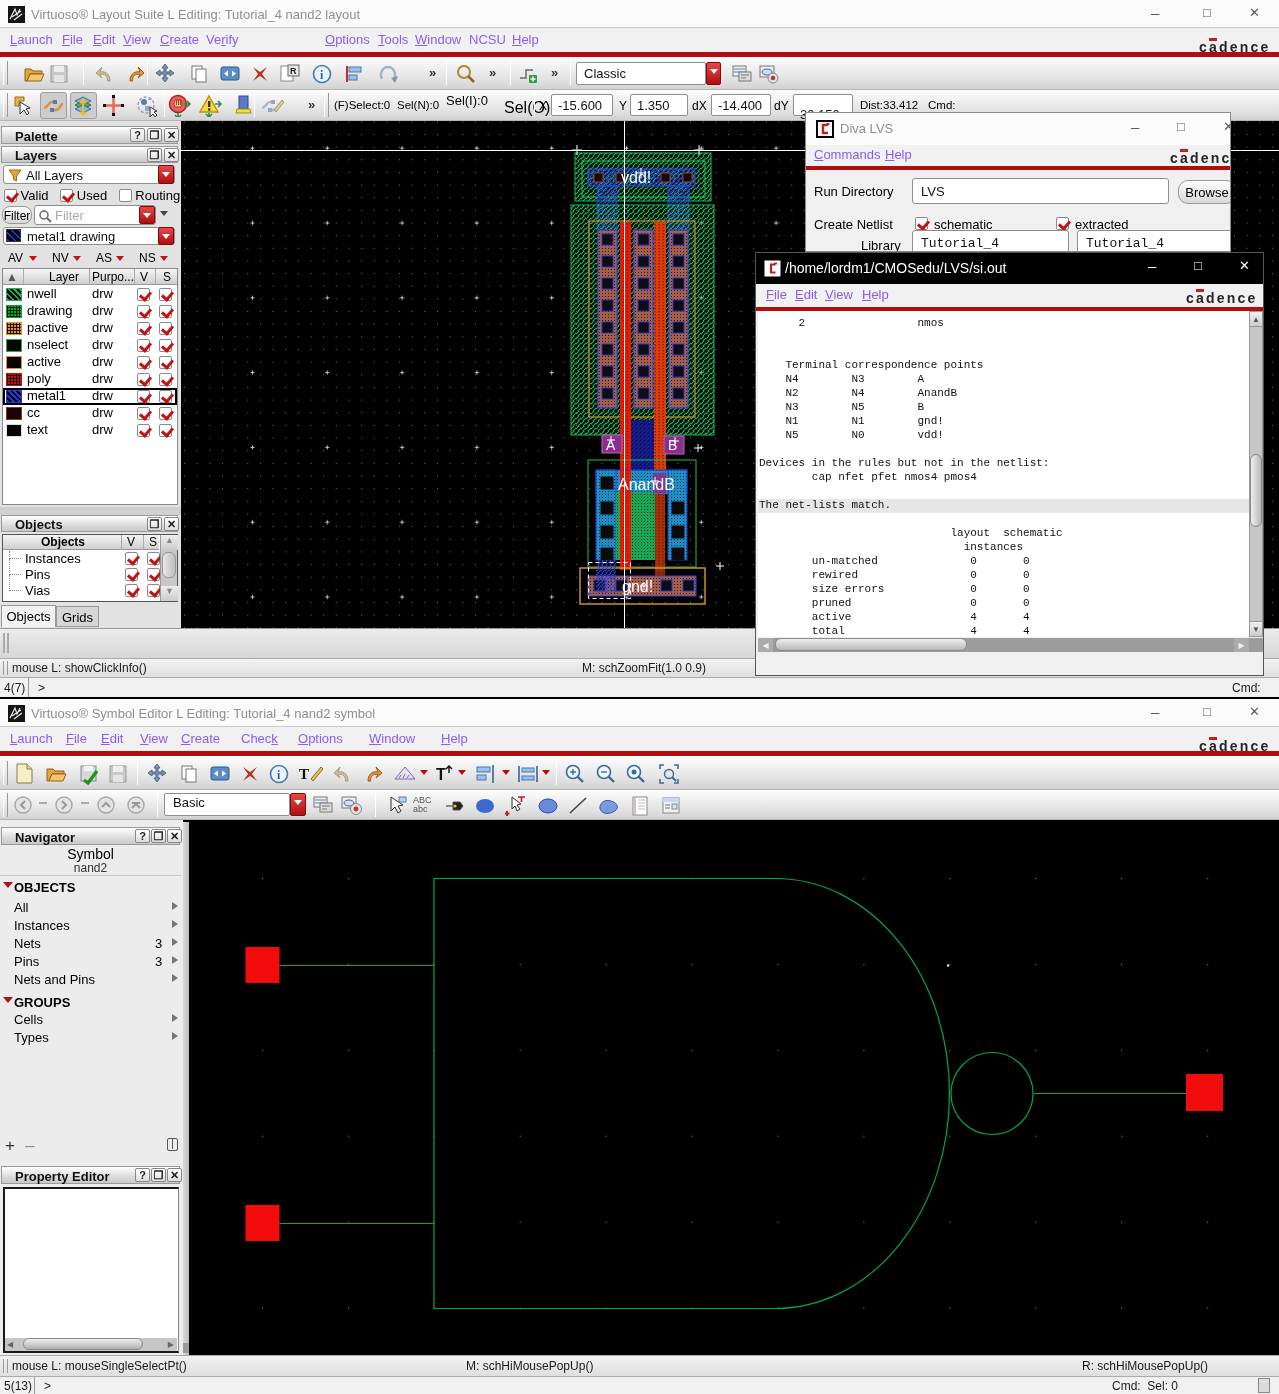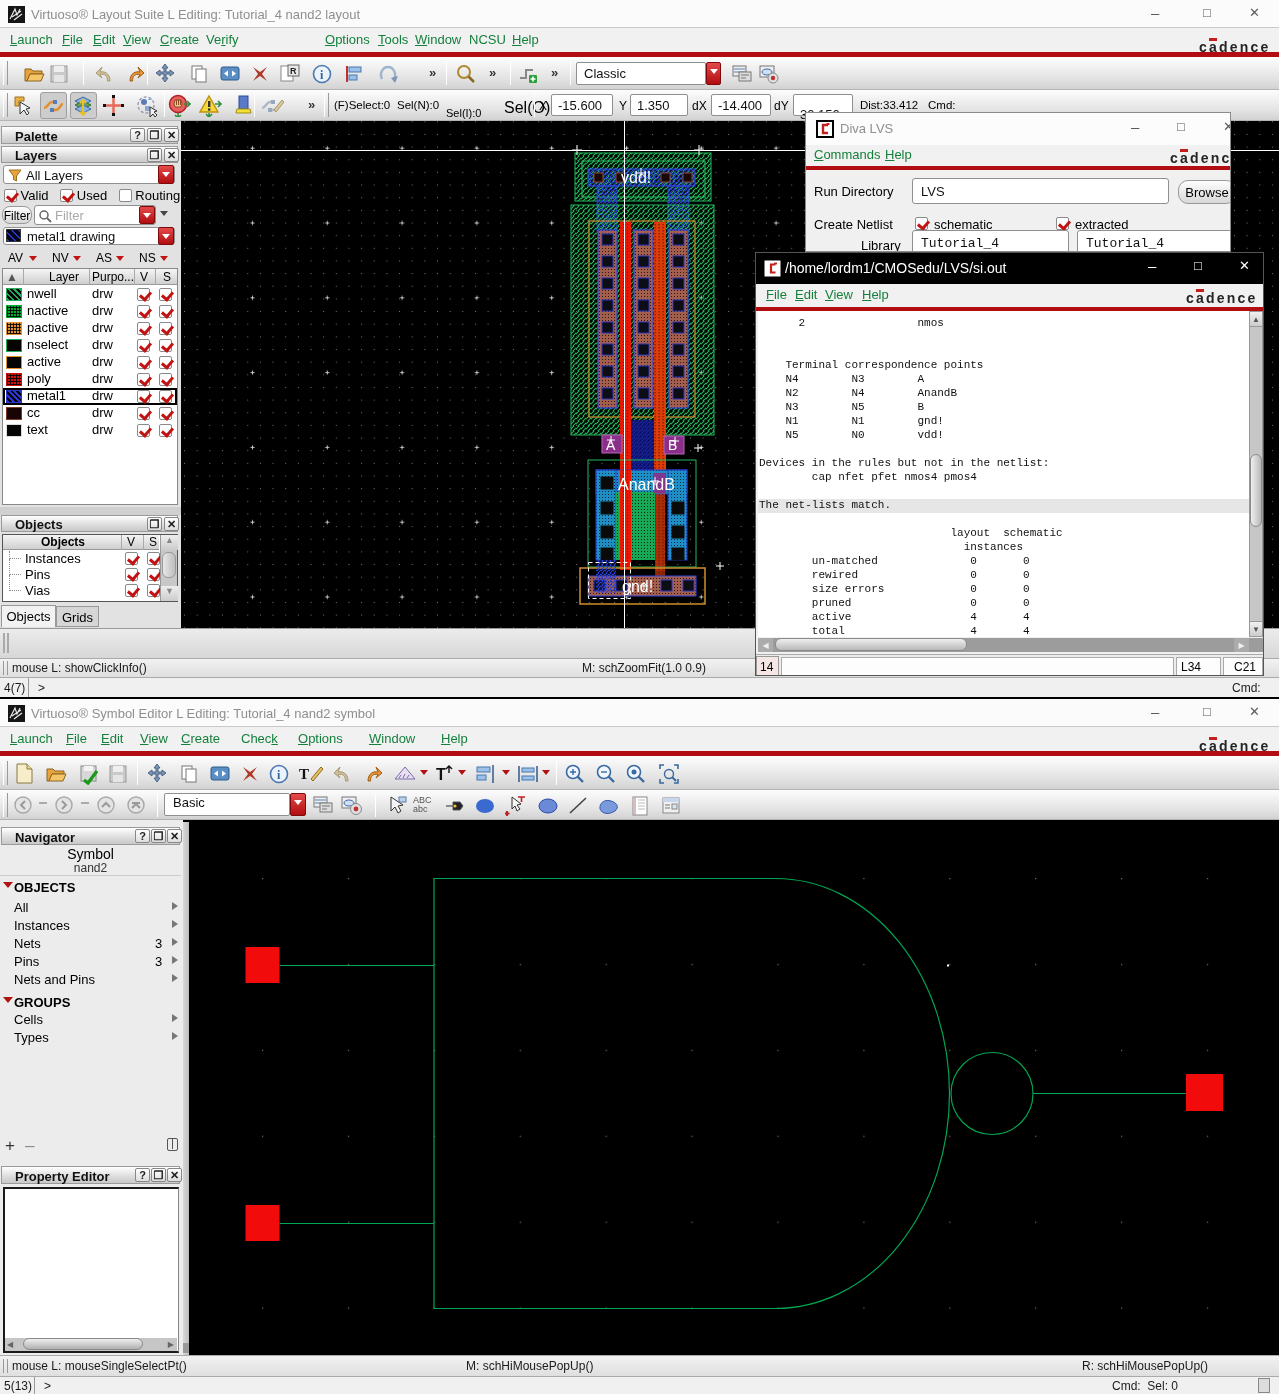--- a/index.html
+++ b/index.html
@@ -3,21 +3,21 @@
 <meta charset="utf-8">
 <style>
   * { margin:0; padding:0; box-sizing:border-box; }
   html,body { width:1279px; height:1394px; overflow:hidden; background:#000;
     font-family:"Liberation Sans", sans-serif; }
   .abs { position:absolute; }
   .titlebar { background:#fbfbfb; border-bottom:1px solid #c9c9c9; }
   .titletxt { color:#8f8f8f; font-size:13px; }
   .winbtns { color:#5a5a5a; font-size:15px; }
   .menubar { background:#f1f1f1; }
-  .mi { position:absolute; top:4px; font-size:13px; color:#15803d; }
+  .mi { position:absolute; top:4px; font-size:13px; color:#8b5cf6; }
   .mi u { text-decoration:underline; }
   .redline { background:#b20d11; }
   .toolbar { background:linear-gradient(#fdfdfd,#e2e2e2 70%,#d2d2d2); border-bottom:1px solid #b4b4b4; }
   .grip { width:5px; border-left:1px solid #fff; border-right:1px solid #9a9a9a; height:24px; }
   .tsep { width:1px; background:#a8a8a8; height:24px; border-right:1px solid #fff; }
   .cadence { font-weight:bold; font-size:14px; letter-spacing:2.2px; color:#252525; }
   .cadence .mac { position:absolute; left:9.5px; top:-1px; width:8px; height:3px; background:#c2201e; }
   .panelhead { background:linear-gradient(#ffffff,#dcdcdc 60%,#c9c9c9); border:1px solid #9a9a9a; }
   .panelhead b { font-size:13px; color:#111; }
   .phbtn { position:absolute; top:1px; width:15px; height:14px; background:linear-gradient(#fff,#ddd);
@@ -219,21 +219,21 @@
   <svg class="tbicon" style="left:260px;top:4px;" width="26" height="23">
       <path d="M2 14 C6 14 6 8 10 8 L13 8 M10 16 L14 16 C18 16 18 10 21 10" stroke="#b0b8c8" stroke-width="2.5" fill="none"></path>
       <rect x="11" y="6" width="4" height="4" fill="#98a8c0"></rect>
       <rect x="8" y="14" width="4" height="4" fill="#98a8c0"></rect>
       <path d="M14 16 L22 6 L24 8 L16 18 Z" fill="#d8c8a0" stroke="#a89868"></path>
     </svg>
   <div style="position:absolute;left:308px;top:7px;font-size:13px;font-weight:bold;color:#333;">»</div>
   <div class="grip" style="position:absolute;left:324px;top:3px;"></div>
   <div style="position:absolute;left:334px;top:9px;font-size:11.5px;">(F)Select:0</div>
   <div style="position:absolute;left:397px;top:9px;font-size:11.5px;">Sel(N):0</div>
-  <div style="position:absolute;left:446px;top:17px;font-size:11px;">Sel(I):0</div>
+  <div style="position:absolute;left:446px;top:3px;font-size:13px;">Sel(I):0</div>
   <div style="position:absolute;left:504px;top:9px;font-size:16px;">Sel(O):0</div>
   <div class="tsep" style="position:absolute;left:534px;top:3px;"></div>
   <div style="position:absolute;left:539px;top:9px;font-size:12px;">X</div>
   <div class="field" style="position:absolute;left:551px;top:4px;width:62px;height:22px;padding:3px 0 0 6px;">-15.600</div>
   <div style="position:absolute;left:619px;top:9px;font-size:12px;">Y</div>
   <div class="field" style="position:absolute;left:630px;top:4px;width:58px;height:22px;padding:3px 0 0 6px;">1.350</div>
   <div style="position:absolute;left:692px;top:9px;font-size:12px;">dX</div>
   <div class="field" style="position:absolute;left:711px;top:4px;width:60px;height:22px;padding:3px 0 0 6px;">-14.400</div>
   <div style="position:absolute;left:774px;top:9px;font-size:12px;">dY</div>
   <div class="field" style="position:absolute;left:793px;top:4px;width:60px;height:22px;padding:12px 0 0 6px;">30.150</div>
@@ -313,21 +313,21 @@
     <div id="layerrows" style="position:absolute;left:0;top:17px;width:174px;">
       <div class="lrow">
           <span class="sw sw-diag-g"></span>
           <span class="nm">nwell</span>
           <span class="pp">drw</span>
           <span class="chk on c1"></span>
           <span class="chk on c2"></span>
         </div>
       <div class="lrow">
           <span class="sw sw-dot-g"></span>
-          <span class="nm">nactive</span>
+          <span class="nm">drawing</span>
           <span class="pp">drw</span>
           <span class="chk on c1"></span>
           <span class="chk on c2"></span>
         </div>
       <div class="lrow">
           <span class="sw sw-dot-o"></span>
           <span class="nm">pactive</span>
           <span class="pp">drw</span>
           <span class="chk on c1"></span>
           <span class="chk on c2"></span>
@@ -682,26 +682,20 @@
   <div style="position:absolute;left:493px;top:58px;width:14px;height:326px;background:#c6c6c6;border:1px solid #999;">
     <div style="position:absolute;left:0;top:0;width:12px;height:15px;background:linear-gradient(#f0f0f0,#cdcdcd);border-bottom:1px solid #999;font-size:8px;color:#555;text-align:center;padding-top:3px;">▲</div>
     <div style="position:absolute;left:0px;top:142px;width:12px;height:73px;background:linear-gradient(90deg,#efefef,#b8b8b8);border:1px solid #8a8a8a;border-radius:6px;"></div>
     <div style="position:absolute;left:0;bottom:0;width:12px;height:15px;background:linear-gradient(#f0f0f0,#cdcdcd);border-top:1px solid #999;font-size:8px;color:#555;text-align:center;padding-top:3px;">▼</div>
   </div>
   <div style="position:absolute;left:2px;top:385px;width:505px;height:14px;background:#9c9c9c;">
     <div style="position:absolute;left:0;top:0;width:15px;height:14px;background:#ababab;font-size:8px;color:#eee;text-align:center;padding-top:3px;">◀</div>
     <div style="position:absolute;left:17px;top:0px;width:192px;height:13px;background:linear-gradient(#efefef,#b8b8b8);border:1px solid #8a8a8a;border-radius:6px;"></div>
     <div style="position:absolute;right:14px;top:0;width:15px;height:14px;background:#ababab;font-size:8px;color:#eee;text-align:center;padding-top:3px;">▶</div>
   </div>
-  <div style="position:absolute;left:0;top:401px;width:509px;height:23px;background:#ececec;border-top:1px solid #aaa;">
-    <div style="position:absolute;left:0;top:1px;width:23px;height:21px;background:#f7e6e6;border:1px solid #999;font-size:12px;padding:3px 0 0 3px;">14</div>
-    <div style="position:absolute;left:25px;top:2px;width:393px;height:19px;background:#fdfdfd;border:1px solid #aaa;"></div>
-    <div style="position:absolute;left:420px;top:2px;width:45px;height:19px;background:#fdfdfd;border:1px solid #aaa;font-size:12px;padding:2px 0 0 4px;">L34</div>
-    <div style="position:absolute;left:467px;top:2px;width:40px;height:19px;background:#fdfdfd;border:1px solid #aaa;font-size:12px;padding:2px 0 0 10px;">C21</div>
-  </div>
 </div>
 
 <div class="abs titlebar" style="left:0;top:699px;width:1279px;height:28px;"></div>
 <svg class="abs" style="left:8px;top:705px;" width="17" height="17">
     <rect width="17" height="17" fill="#151515"></rect>
     <path d="M2 13 L7 3 L9 9 L12 3 M4 11 L13 5 M6 14 L14 8" stroke="#e8e8e8" stroke-width="1.2" fill="none"></path>
   </svg>
 <div class="abs titletxt" style="left:31px;top:706px;">Virtuoso® Symbol Editor L Editing: Tutorial_4 nand2 symbol</div>
 <div class="abs winbtns" style="left:1151px;top:703px;">–</div>
 <div class="abs winbtns" style="left:1203px;top:704px;font-size:13px;">□</div>

